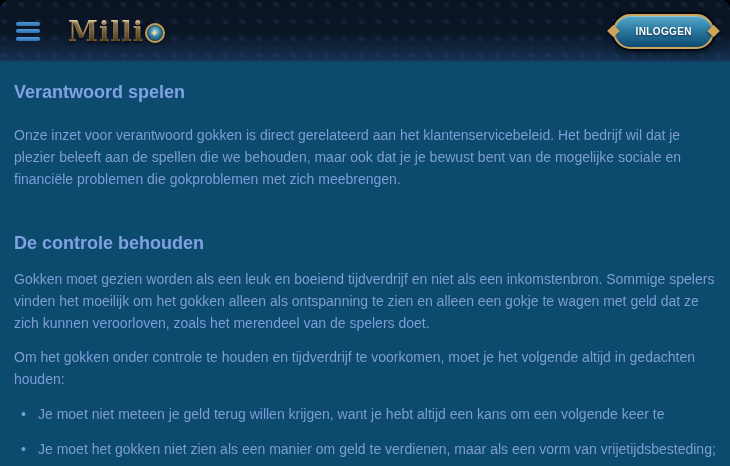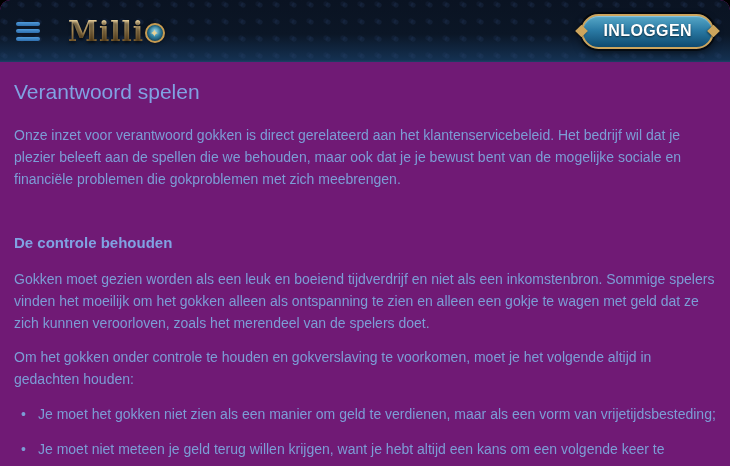--- a/index.html
+++ b/index.html
@@ -1,21 +1,21 @@
 <!DOCTYPE html>
 <html><head>
 <meta charset="utf-8">
 <style>
   html,body{margin:0;padding:0;background:#000;}
   *{box-sizing:border-box;}
   .page{
     position:relative;
     width:730px;height:466px;
     margin:0 auto;
-    background:#701a75;
+    background:#0c4a6e;
     border-radius:10px 10px 0 0;
     overflow:hidden;
     font-family:"Liberation Sans", sans-serif;
   }
   
   .header{
     position:relative;
     height:62px;
     display:flex;align-items:center;
     padding:0 12px 0 16px;
@@ -55,21 +55,21 @@
   .header-actions{margin-left:auto;display:flex;align-items:center;gap:18px;padding-right:4px;}
   .btn{
     position:relative;
     height:35px;
     padding:0 20px;
     border-radius:18px;
     border:2px solid #cda55d;
     color:#fff;
     font-family:"Liberation Sans", sans-serif;
     font-weight:bold;
-    font-size:16px;
+    font-size:10px;
     letter-spacing:.4px;
     text-shadow:0 1px 2px rgba(0,0,0,.6);
     cursor:pointer;
     box-shadow:0 0 0 2px rgba(0,0,0,.55), 0 4px 9px rgba(0,0,0,.55), inset 0 1px 1px rgba(255,255,255,.35);
   }
   .btn i{
     position:absolute;top:50%;width:9px;height:9px;background:#cda55d;
     transform:translateY(-50%) rotate(45deg);z-index:0;
     box-shadow:0 1px 2px rgba(0,0,0,.5);
   }
@@ -79,27 +79,27 @@
   .btn-register{background:linear-gradient(180deg,#46e182 0%,#17b457 50%,#0a7a3c 100%);}
   
   .content{
     padding:12px 14px 0 14px;
     color:#7c9dd6;
     font-size:14px;
     line-height:22px;
   }
   .content h1{
     margin:6px 0 20px 0;
-    font-size:21px;line-height:24px;
+    font-size:18px;line-height:24px;
     color:#80a2e2;
-    font-weight:normal;
+    font-weight:bold;
   }
   .content h2{
     margin:42px 0 14px 0;
-    font-size:15px;line-height:22px;
+    font-size:18px;line-height:22px;
     color:#80a2e2;
     font-weight:bold;
   }
   .content p{margin:0 0 12px 0;}
   .content ul{list-style:none;margin:10px 0 0 0;padding:0;}
   .content li{
     position:relative;
     padding-left:24px;
     margin-bottom:10px;
     line-height:25px;
@@ -136,20 +136,20 @@
         <i class="tip-r"></i>
       </button>
     </div>
   </header>
 
   <main class="content">
     <h1>Verantwoord spelen</h1>
     <p>Onze inzet voor verantwoord gokken is direct gerelateerd aan het klantenservicebeleid. Het bedrijf wil dat je plezier beleeft aan de spellen die we behouden, maar ook dat je je bewust bent van de mogelijke sociale en financiële problemen die gokproblemen met zich meebrengen.</p>
     <h2>De controle behouden</h2>
     <p>Gokken moet gezien worden als een leuk en boeiend tijdverdrijf en niet als een inkomstenbron. Sommige spelers vinden het moeilijk om het gokken alleen als ontspanning te zien en alleen een gokje te wagen met geld dat ze zich kunnen veroorloven, zoals het merendeel van de spelers doet.</p>
-    <p>Om het gokken onder controle te houden en gokverslaving te voorkomen, moet je het volgende altijd in gedachten houden:</p>
+    <p>Om het gokken onder controle te houden en tijdverdrijf te voorkomen, moet je het volgende altijd in gedachten houden:</p>
     <ul>
+      <li><span>Je moet niet meteen je geld terug willen krijgen, want je hebt altijd een kans om een volgende keer te</span></li>
       <li><span>Je moet het gokken niet zien als een manier om geld te verdienen, maar als een vorm van vrijetijdsbesteding;</span></li>
-      <li><span>Je moet niet meteen je geld terug willen krijgen, want je hebt altijd een kans om een volgende keer te</span></li>
     </ul>
   </main>
 
 </div>
 
 </body></html>

